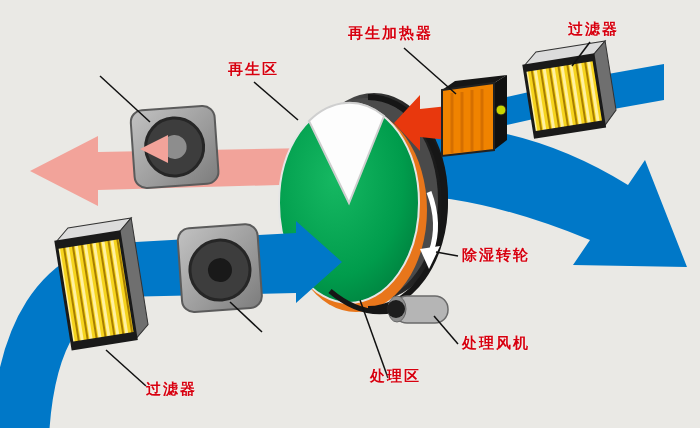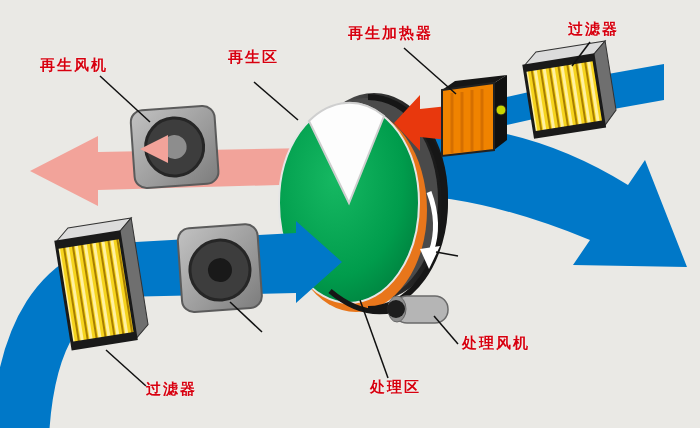--- a/index.html
+++ b/index.html
@@ -118,21 +118,21 @@
     <line x1="404" y1="48" x2="456" y2="94"></line>
     <line x1="590" y1="42" x2="572" y2="66"></line>
     <line x1="458" y1="256" x2="436" y2="252"></line>
     <line x1="458" y1="344" x2="434" y2="316"></line>
     <line x1="388" y1="378" x2="360" y2="300"></line>
     <line x1="262" y1="332" x2="230" y2="302"></line>
     <line x1="146" y1="386" x2="106" y2="350"></line>
   </g>
 </svg>
 
-<span class="lbl" style="left:40px;top:56px">再生风机</span>
-<span class="lbl" style="left:228px;top:48px">再生区</span>
+<span class="lbl" style="left:228px;top:60px">再生区</span>
 <span class="lbl" style="left:348px;top:24px">再生加热器</span>
 <span class="lbl" style="left:568px;top:20px">过滤器</span>
+<span class="lbl" style="left:462px;top:246px">除湿转轮</span>
 <span class="lbl" style="left:462px;top:334px">处理风机</span>
-<span class="lbl" style="left:370px;top:378px">处理区</span>
+<span class="lbl" style="left:370px;top:367px">处理区</span>
 <span class="lbl" style="left:146px;top:380px">过滤器</span>
 
 </div>
 
 </body></html>

